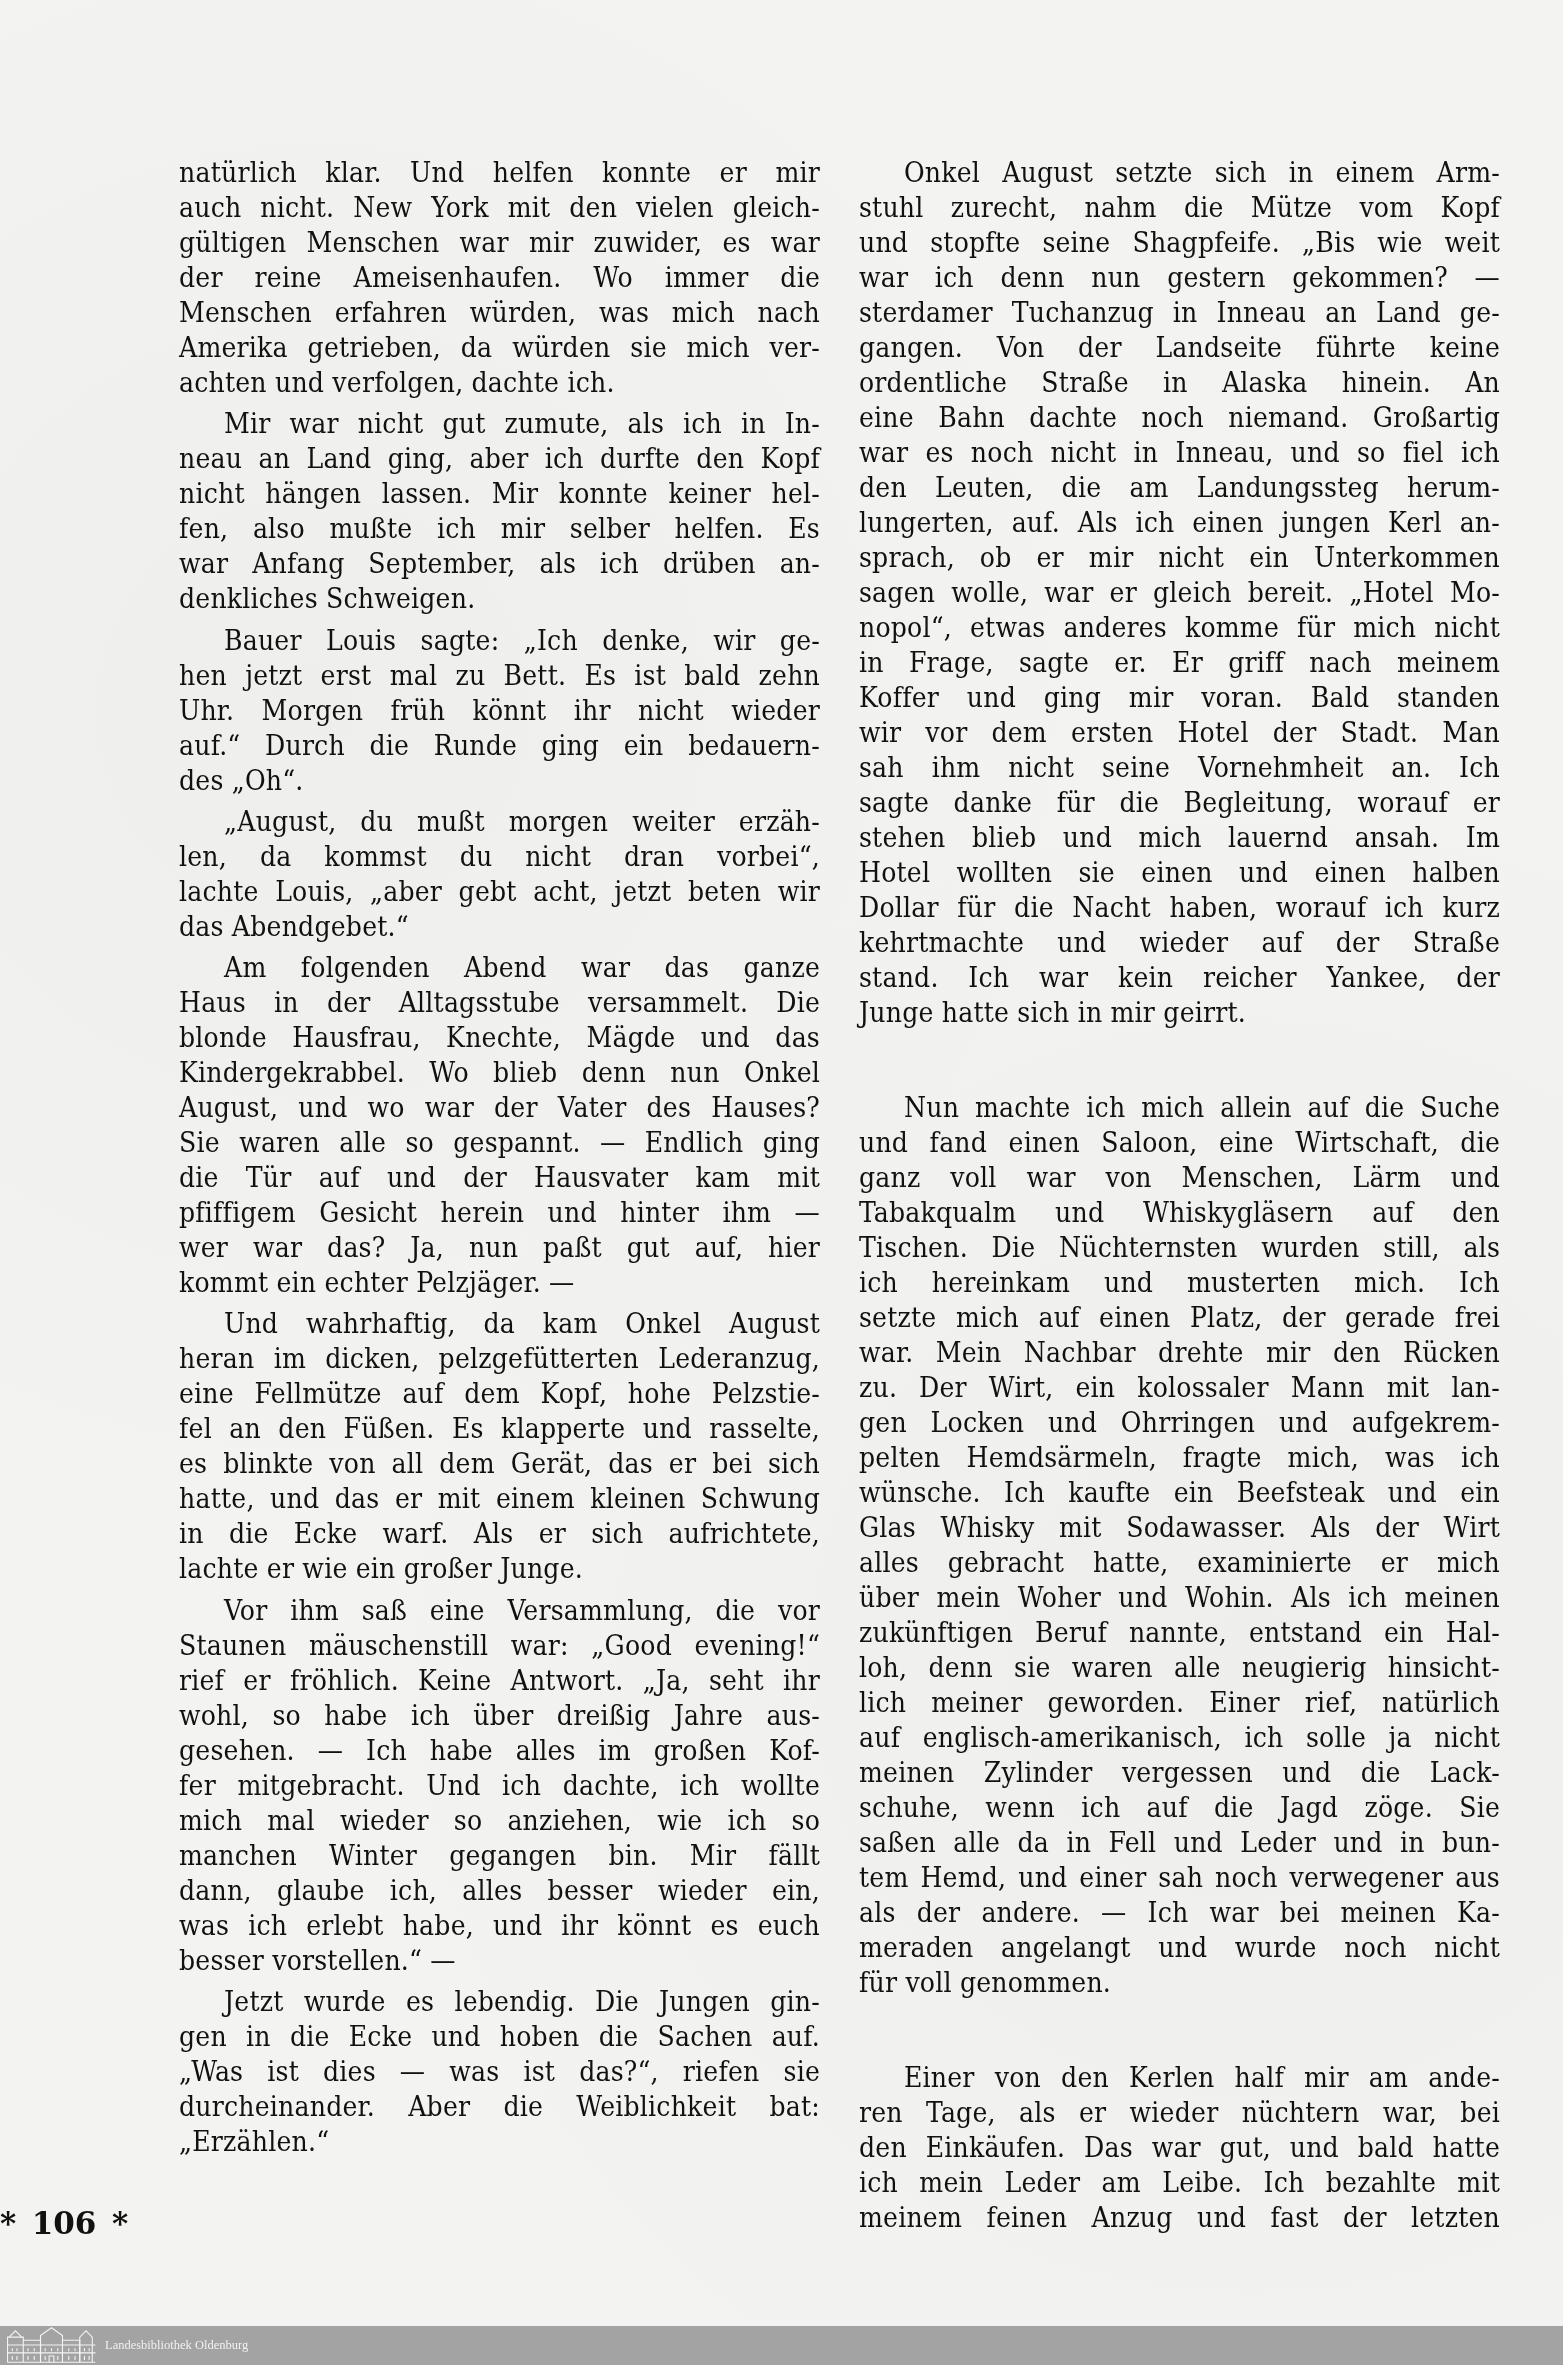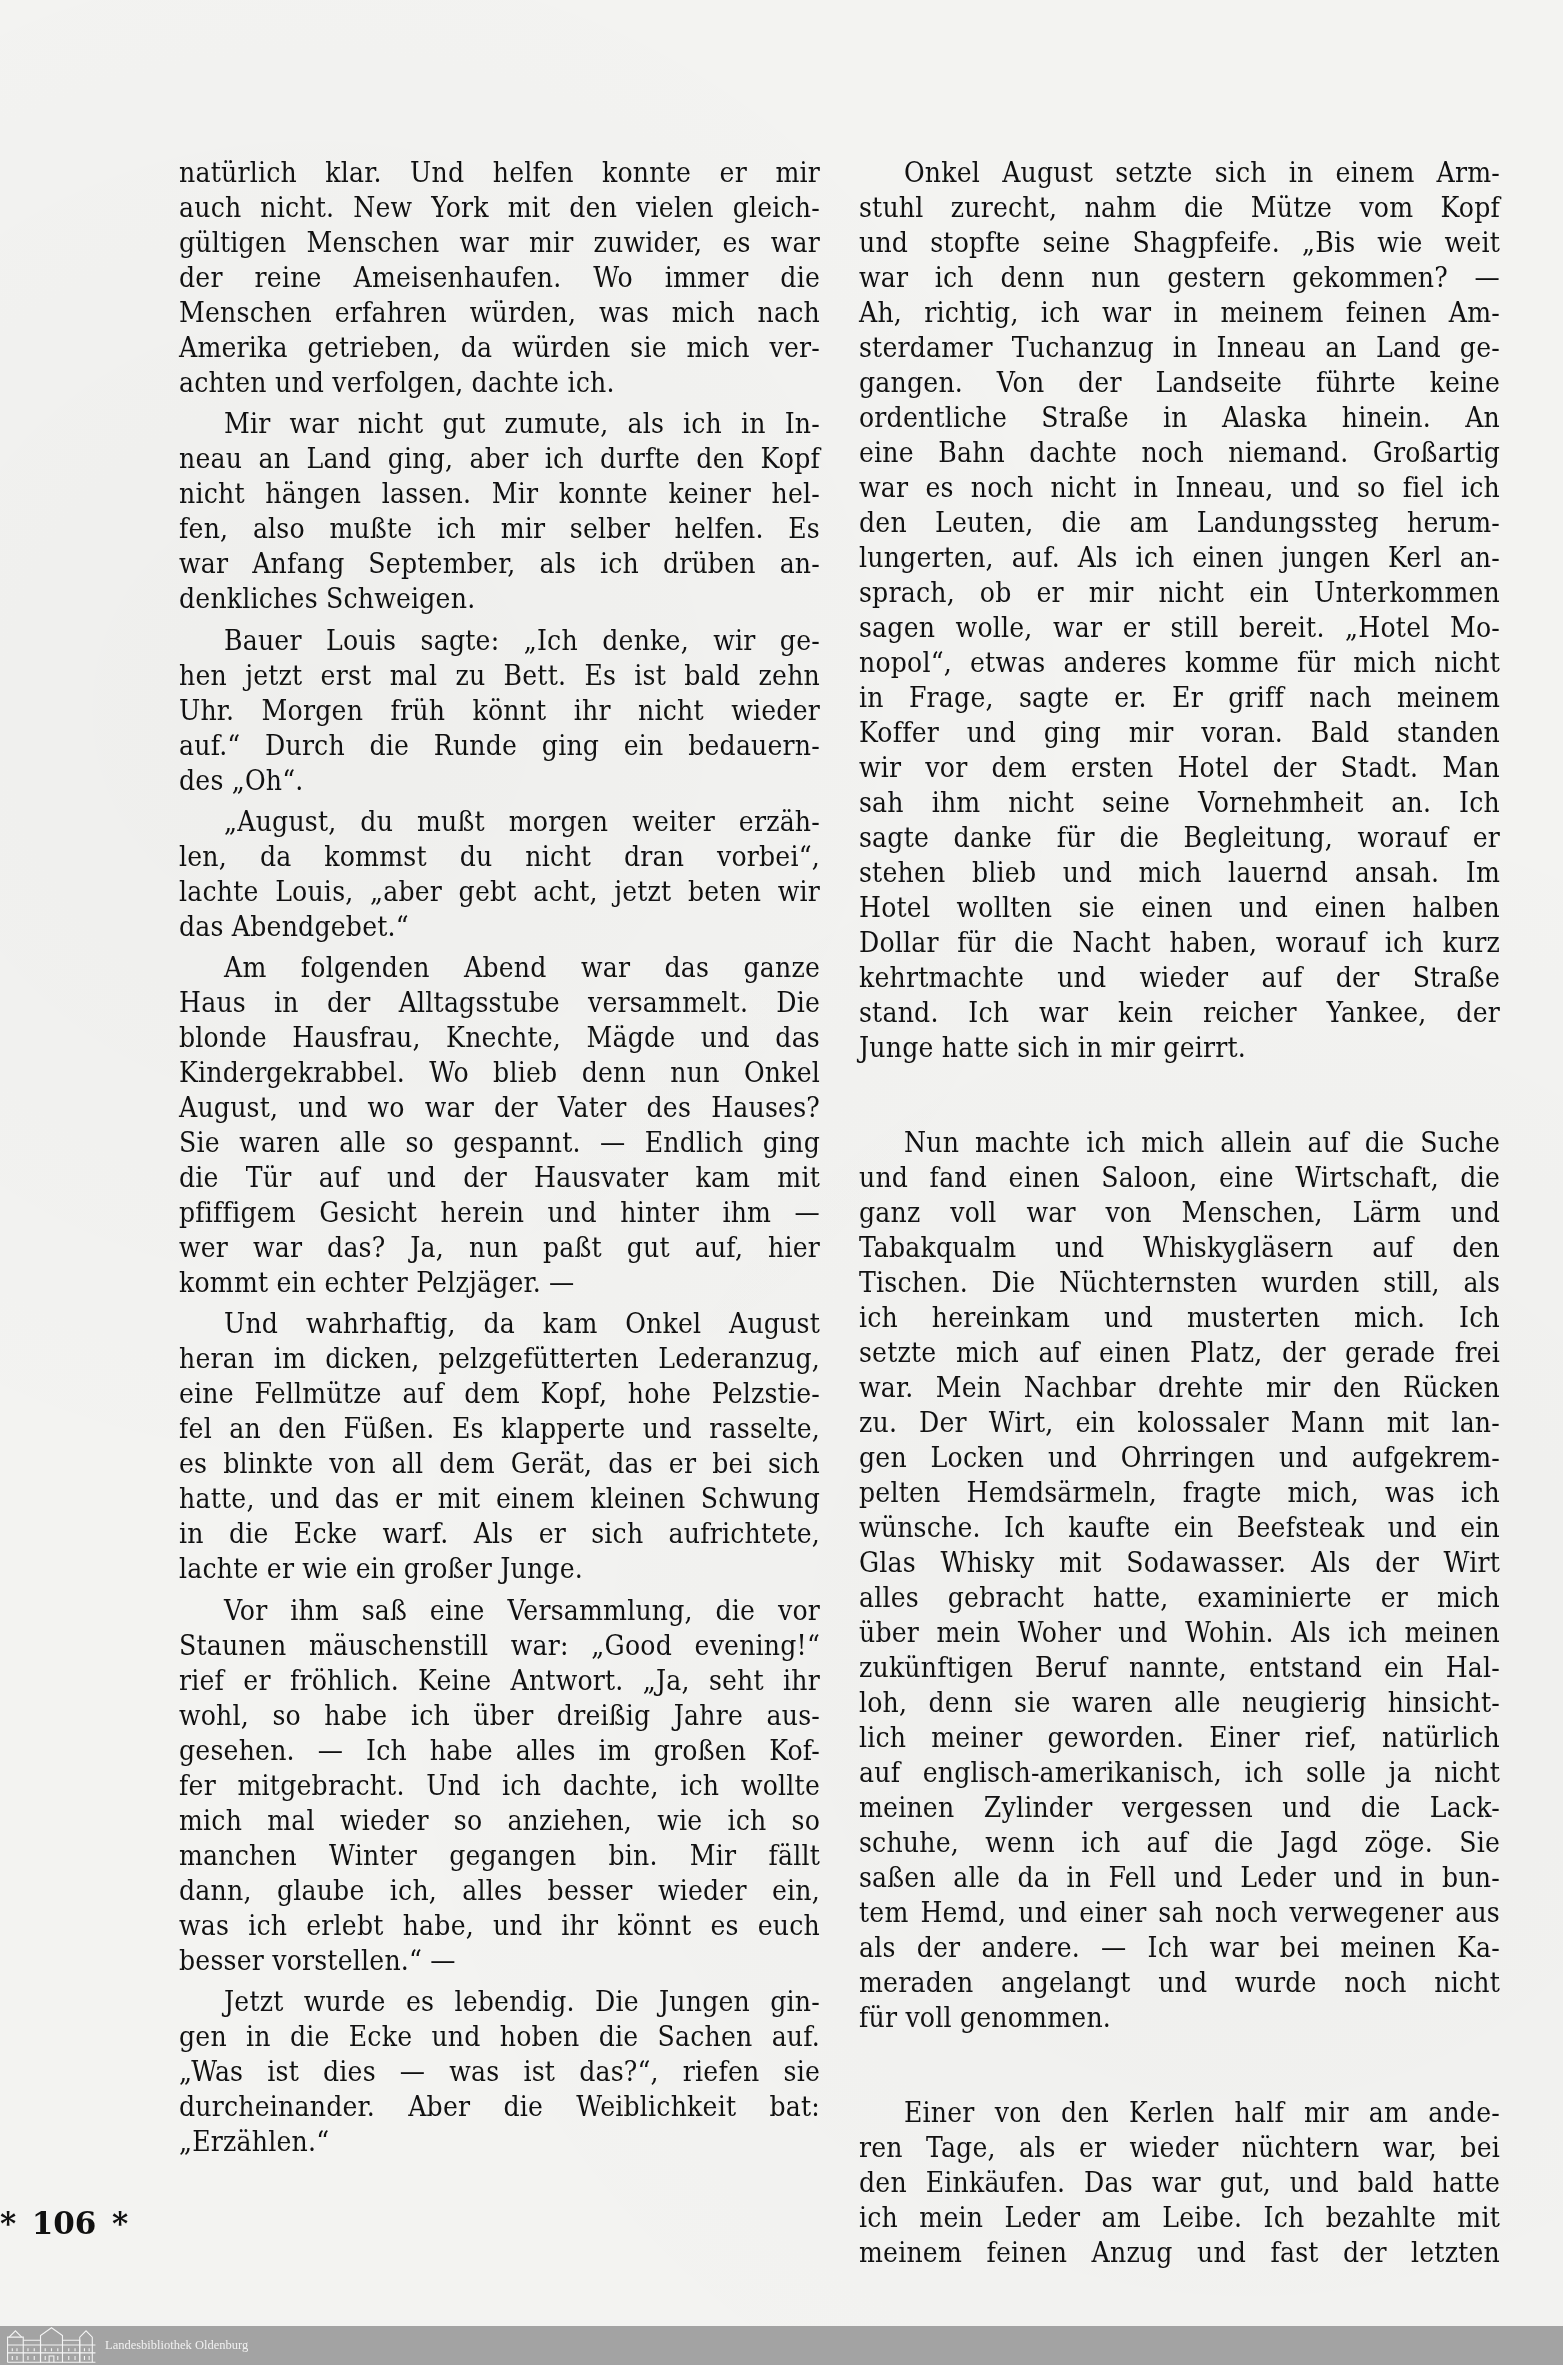--- a/index.html
+++ b/index.html
@@ -153,30 +153,29 @@
       <span class="line">durcheinander. Aber die Weiblichkeit bat:</span>
       <span class="line last">„Erzählen.“</span>
     </div>
   </div>
 <div id="col-right" class="column">
     <div class="para">
       <span class="line indent">Onkel August setzte sich in einem Arm-</span>
       <span class="line">stuhl zurecht, nahm die Mütze vom Kopf</span>
       <span class="line">und stopfte seine Shagpfeife. „Bis wie weit</span>
       <span class="line">war ich denn nun gestern gekommen? —</span>
-      <span class="line">Ah, richtig, ich war in meinem feinen Am-</span>
       <span class="line">sterdamer Tuchanzug in Inneau an Land ge-</span>
       <span class="line">gangen. Von der Landseite führte keine</span>
       <span class="line">ordentliche Straße in Alaska hinein. An</span>
       <span class="line">eine Bahn dachte noch niemand. Großartig</span>
       <span class="line">war es noch nicht in Inneau, und so fiel ich</span>
       <span class="line">den Leuten, die am Landungssteg herum-</span>
       <span class="line">lungerten, auf. Als ich einen jungen Kerl an-</span>
       <span class="line">sprach, ob er mir nicht ein Unterkommen</span>
-      <span class="line">sagen wolle, war er still bereit. „Hotel Mo-</span>
+      <span class="line">sagen wolle, war er gleich bereit. „Hotel Mo-</span>
       <span class="line">nopol“, etwas anderes komme für mich nicht</span>
       <span class="line">in Frage, sagte er. Er griff nach meinem</span>
       <span class="line">Koffer und ging mir voran. Bald standen</span>
       <span class="line">wir vor dem ersten Hotel der Stadt. Man</span>
       <span class="line">sah ihm nicht seine Vornehmheit an. Ich</span>
       <span class="line">sagte danke für die Begleitung, worauf er</span>
       <span class="line">stehen blieb und mich lauernd ansah. Im</span>
       <span class="line">Hotel wollten sie einen und einen halben</span>
       <span class="line">Dollar für die Nacht haben, worauf ich kurz</span>
       <span class="line">kehrtmachte und wieder auf der Straße</span>

